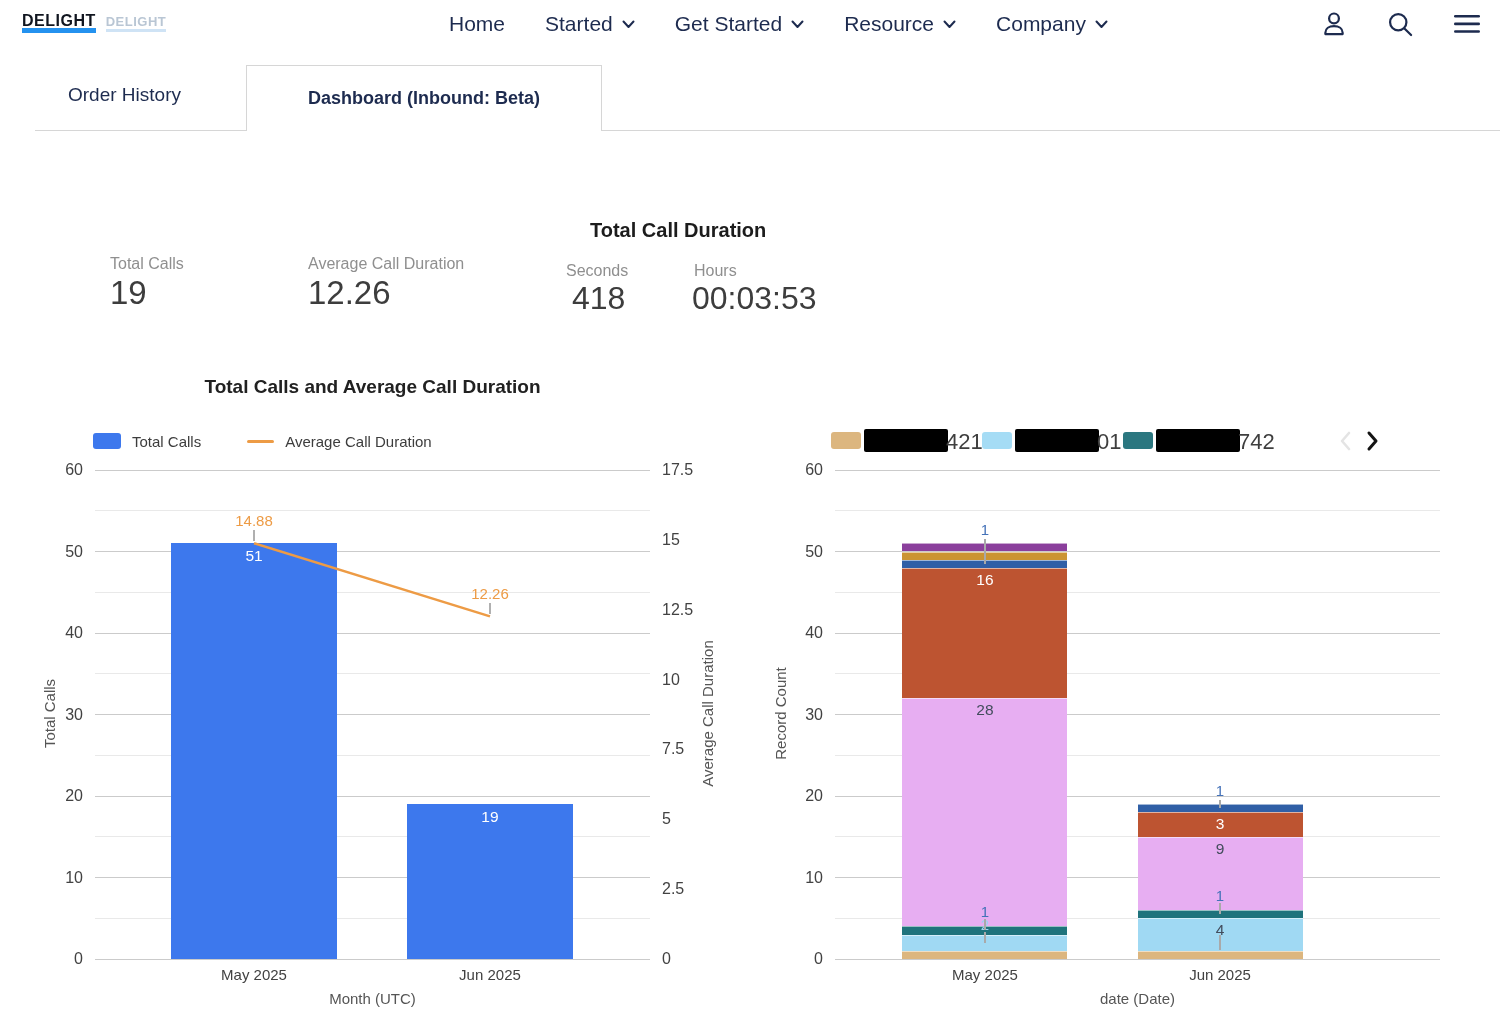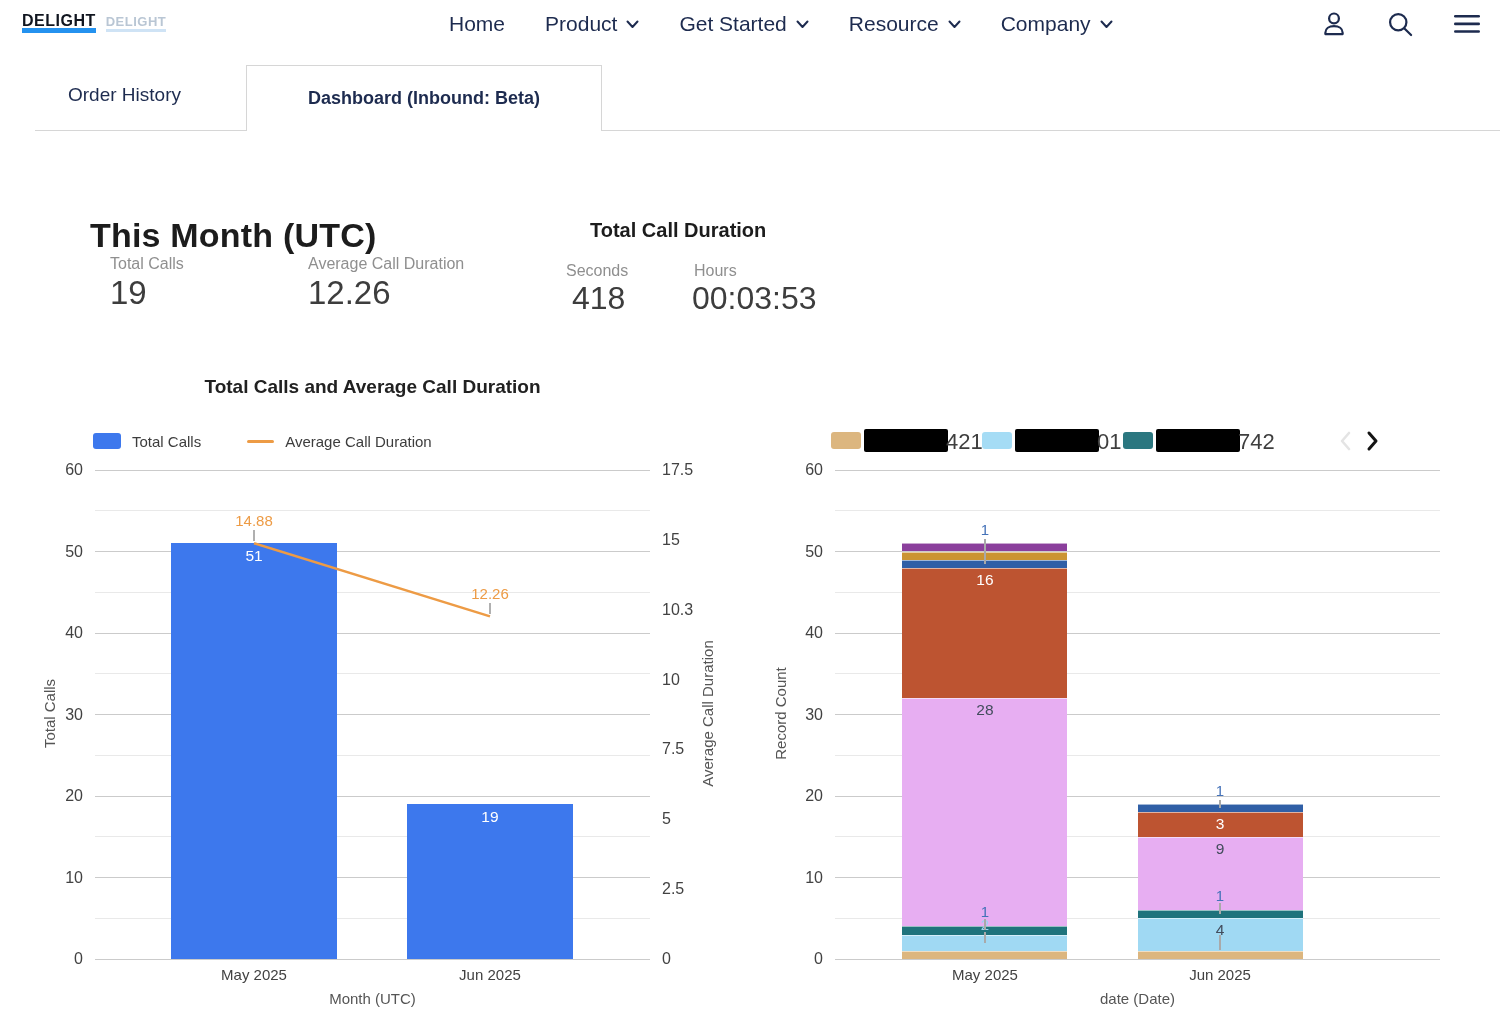--- a/index.html
+++ b/index.html
@@ -72,21 +72,21 @@
       <span class="logo-ghost">
         <span>DELIGHT</span>
         <span class="logo-bar"></span>
       </span>
     </div>
     <nav class="nav-items" id="nav-items">
         <div class="nav-item">
           <span>Home</span>
         </div>
         <div class="nav-item">
-          <span>Product</span>
+          <span>Started</span>
           <svg width="13" height="9" viewBox="0 0 13 9">
             <path d="M1.5 1.5 L6.5 7 L11.5 1.5" fill="none" stroke="#1d2b4f" stroke-width="2" stroke-linecap="round" stroke-linejoin="round"></path>
           </svg>
         </div>
         <div class="nav-item">
           <span>Get Started</span>
           <svg width="13" height="9" viewBox="0 0 13 9">
             <path d="M1.5 1.5 L6.5 7 L11.5 1.5" fill="none" stroke="#1d2b4f" stroke-width="2" stroke-linecap="round" stroke-linejoin="round"></path>
           </svg>
         </div>
@@ -117,21 +117,20 @@
         <rect x="2" y="11.6" width="26" height="2.6" rx="1.3" fill="#1d2b4f"></rect>
         <rect x="2" y="19.2" width="26" height="2.6" rx="1.3" fill="#1d2b4f"></rect>
       </svg>
     </div>
   </header>
 
   <div class="tab-plain">Order History</div>
   <div class="tab-active">Dashboard (Inbound: Beta)</div>
   <div class="tab-divider"></div>
 
-  <h1 class="stats-title">This Month (UTC)</h1>
   <div class="stat-label" style="left:110px;top:255px;">Total Calls</div>
   <div class="stat-value" style="left:110px;top:274px;">19</div>
   <div class="stat-label" style="left:308px;top:255px;">Average Call Duration</div>
   <div class="stat-value" style="left:308px;top:274px;">12.26</div>
   <div class="dur-title">Total Call Duration</div>
   <div class="stat-label" style="left:566px;top:262px;">Seconds</div>
   <div class="stat-value" style="left:572px;top:280px;font-size:32px;">418</div>
   <div class="stat-label" style="left:694px;top:262px;">Hours</div>
   <div class="stat-value" style="left:692px;top:280px;font-size:32px;">00:03:53</div>
 
@@ -176,21 +175,21 @@
         <div class="tick-label" style="left: 8px; top: 427px; width: 40px; text-align: right;">20</div>
         <div class="tick-label" style="left: 8px; top: 345.5px; width: 40px; text-align: right;">30</div>
         <div class="tick-label" style="left: 8px; top: 264px; width: 40px; text-align: right;">40</div>
         <div class="tick-label" style="left: 8px; top: 182.5px; width: 40px; text-align: right;">50</div>
         <div class="tick-label" style="left: 8px; top: 101px; width: 40px; text-align: right;">60</div>
         <div class="tick-label" style="left: 627px; top: 590px; width: 44px; text-align: left;">0</div>
         <div class="tick-label" style="left: 627px; top: 520.143px; width: 44px; text-align: left;">2.5</div>
         <div class="tick-label" style="left: 627px; top: 450.286px; width: 44px; text-align: left;">5</div>
         <div class="tick-label" style="left: 627px; top: 380.429px; width: 44px; text-align: left;">7.5</div>
         <div class="tick-label" style="left: 627px; top: 310.571px; width: 44px; text-align: left;">10</div>
-        <div class="tick-label" style="left: 627px; top: 240.714px; width: 44px; text-align: left;">10.3</div>
+        <div class="tick-label" style="left: 627px; top: 240.714px; width: 44px; text-align: left;">12.5</div>
         <div class="tick-label" style="left: 627px; top: 170.857px; width: 44px; text-align: left;">15</div>
         <div class="tick-label" style="left: 627px; top: 101px; width: 44px; text-align: left;">17.5</div>
         <div class="xtick" style="left: 149.007px; top: 606px; width: 140px;">May 2025</div>
         <div class="xtick" style="left: 384.993px; top: 606px; width: 140px;">Jun 2025</div>
       </div>
   </div>
 
   <div id="chart2">
     <div id="legend2">
         <div class="lg2-swatch" style="left: 61px; top: 72px; background: rgb(220, 182, 127);"></div>

